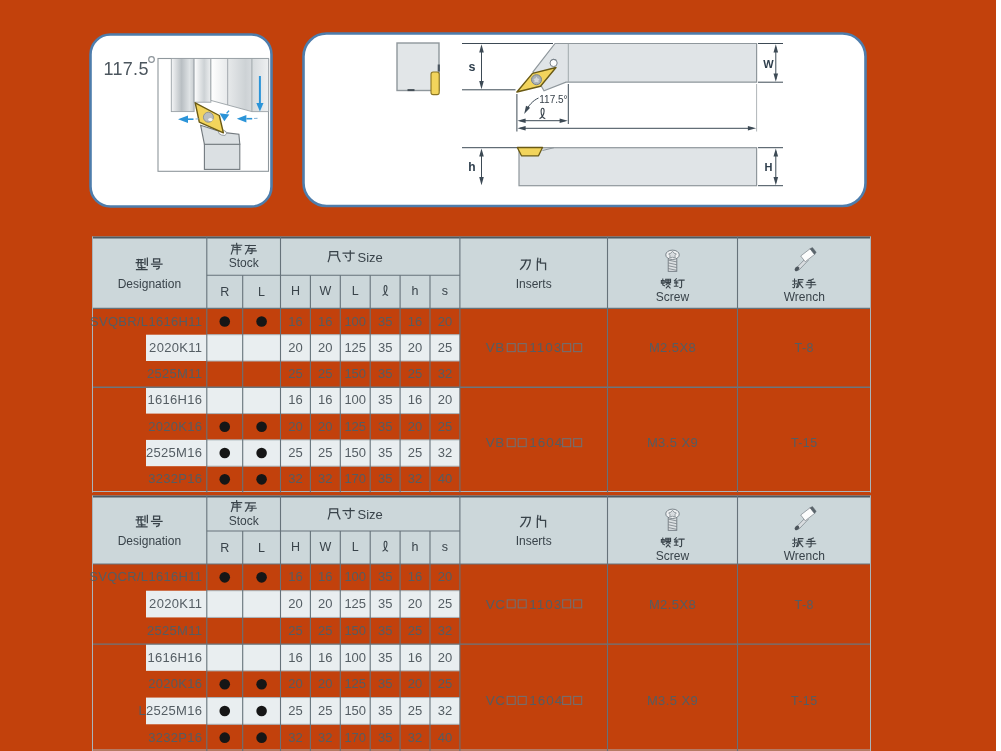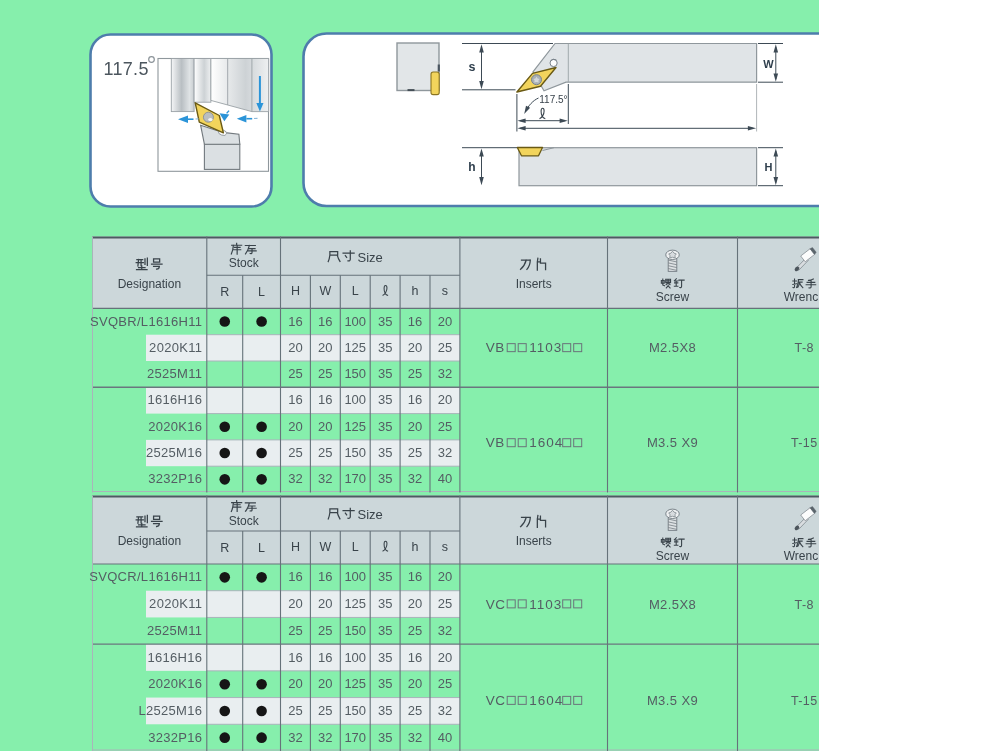--- a/index.html
+++ b/index.html
@@ -1,14 +1,14 @@
 <!DOCTYPE html>
 <html><head><meta charset="utf-8"><title>SVQBR/SVQCR</title><style>
 html,body{margin:0;padding:0;background:#ffffff;}
-#page{position:relative;width:819px;height:751px;background:#86efac;overflow:hidden;font-family:"Liberation Sans",sans-serif;}
+#page{position:relative;width:996px;height:751px;background:#c2410c;overflow:hidden;font-family:"Liberation Sans",sans-serif;}
 </style></head><body>
 <div id="page">
 <svg width="1001" height="751" viewBox="0 0 1001 751">
 <defs>
 <symbol id="gxing" viewBox="0 0 20 20" overflow="visible">
           <path d="M2.5,3.5 H11 M1.5,8 H12 M5,3.5 L4,13 M8.7,3.5 L8.7,12.5 M14.5,2.5 V10.5 M18,1.5 V12 M9.7,13 V18.3 M5,15.3 H14.5 M2,18.3 H17.5" fill="none" stroke="#39434a" stroke-width="1.9" stroke-linecap="square"></path>
         </symbol>
 <symbol id="ghao" viewBox="0 0 20 20" overflow="visible">
           <path d="M5,2.5 H14 V7.3 H5 Z M2,10.3 H17.5 M5,13.5 H13.5 M13.5,13.5 C13.5,16.3 12.6,17.8 9.5,17.8" fill="none" stroke="#39434a" stroke-width="1.9" stroke-linecap="square"></path>
         </symbol>

